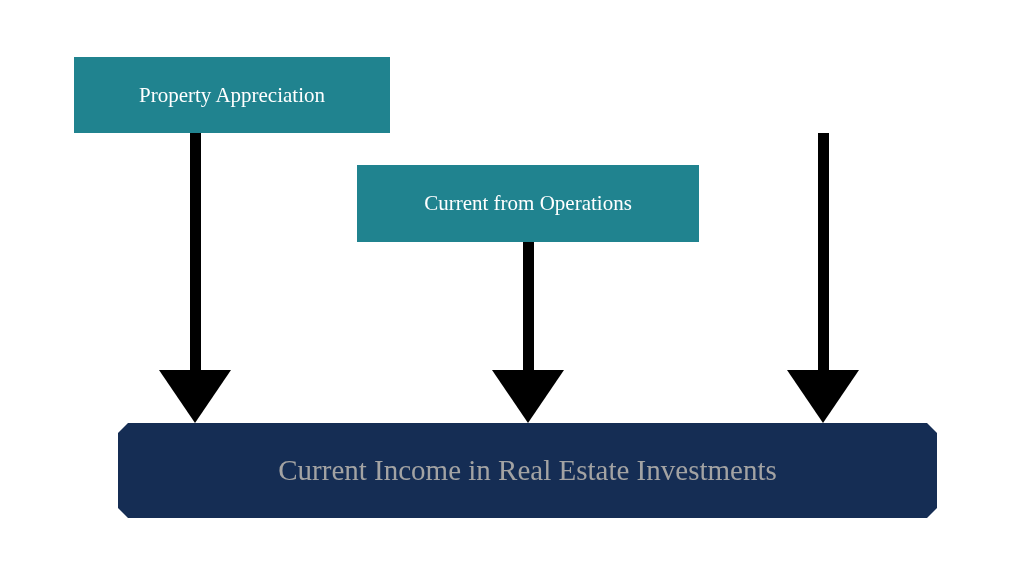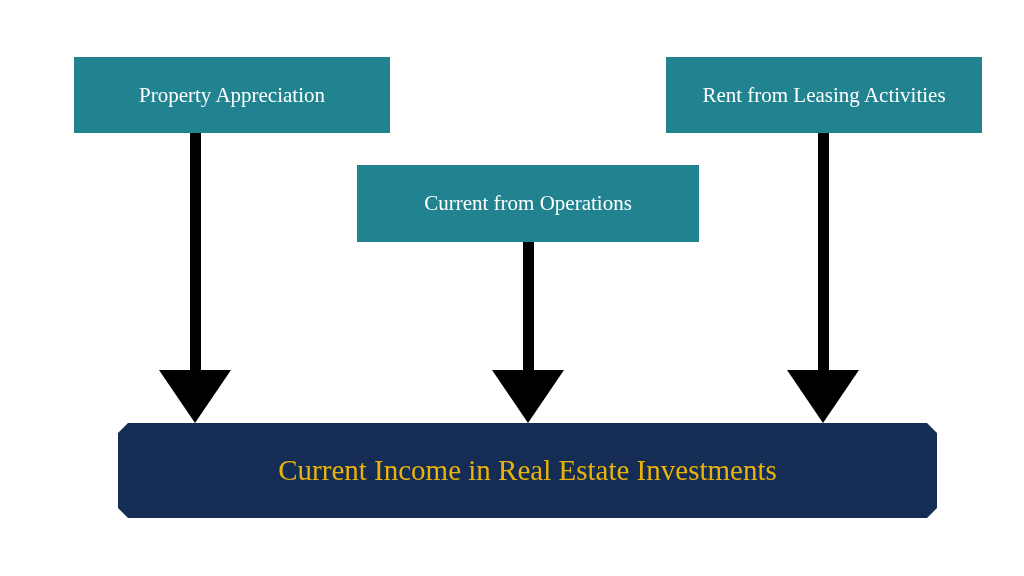--- a/index.html
+++ b/index.html
@@ -33,21 +33,21 @@
     #box-operations   { left: 341px; top: 165px; width: 342px; height: 77px; }
     #box-leasing      { left: 650px; top: 57px; width: 316px; height: 76px; }
 
     .target-box {
       position: absolute;
       left: 102px;
       top: 423px;
       width: 819px;
       height: 95px;
       background: #152d54;
-      color: #eab308;
+      color: #a3a3a3;
       display: flex;
       align-items: center;
       justify-content: center;
       font-family: "Liberation Serif", "DejaVu Serif", serif;
       font-size: 29px;
       clip-path: polygon(10px 0, calc(100% - 10px) 0, 100% 10px, 100% calc(100% - 10px), calc(100% - 10px) 100%, 10px 100%, 0 calc(100% - 10px), 0 10px);
       white-space: nowrap;
     }
     svg.arrows {
       position: absolute;
@@ -79,21 +79,18 @@
   </svg>
 
   <div class="source-box" id="box-appreciation">
     <span>Property Appreciation</span>
   </div>
 
   <div class="source-box" id="box-operations">
     <span>Current from Operations</span>
   </div>
 
-  <div class="source-box" id="box-leasing">
-    <span>Rent from Leasing Activities</span>
-  </div>
 
   <div class="target-box">
     <span>Current Income in Real Estate Investments</span>
   </div>
 
 </div>
 
 </body></html>

